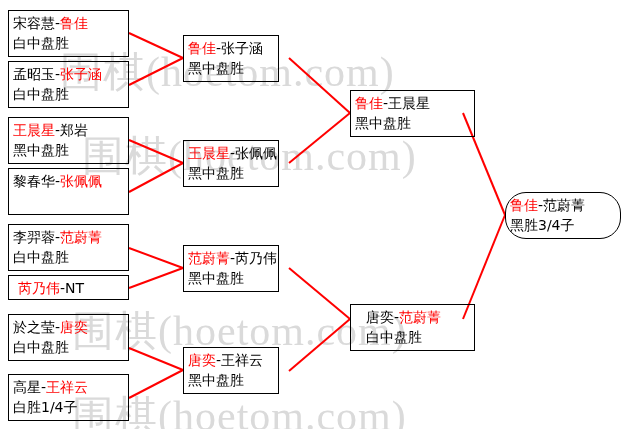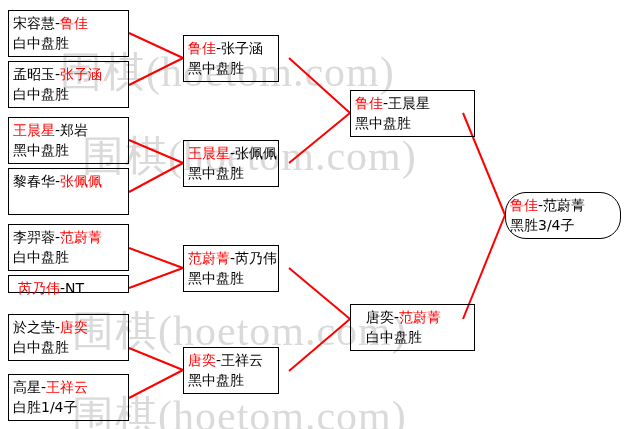--- a/index.html
+++ b/index.html
@@ -36,21 +36,21 @@
     border: 1px solid #000000;
     background: transparent;
     z-index: 2;
     padding: 2px 4px;
     font-size: 14px;
     line-height: 20px;
     color: #000000;
     white-space: nowrap;
   }
   .box.h2 { height: 47px; }
-  .box.h1 { height: 18px; padding-left: 9px; }
+  .box.h1 { height: 25px; padding-left: 9px; }
   .win { color: #ff0000; }
   .c1 { left: 8px;   width: 121px; }
   .c2 { left: 183px; width: 96px; }
   .c3 { left: 350px; width: 125px; }
   .c4 { left: 505px; width: 116px; border-radius: 21px; }
 </style>
 </head>
 <body>
 
 <div class="stage">

